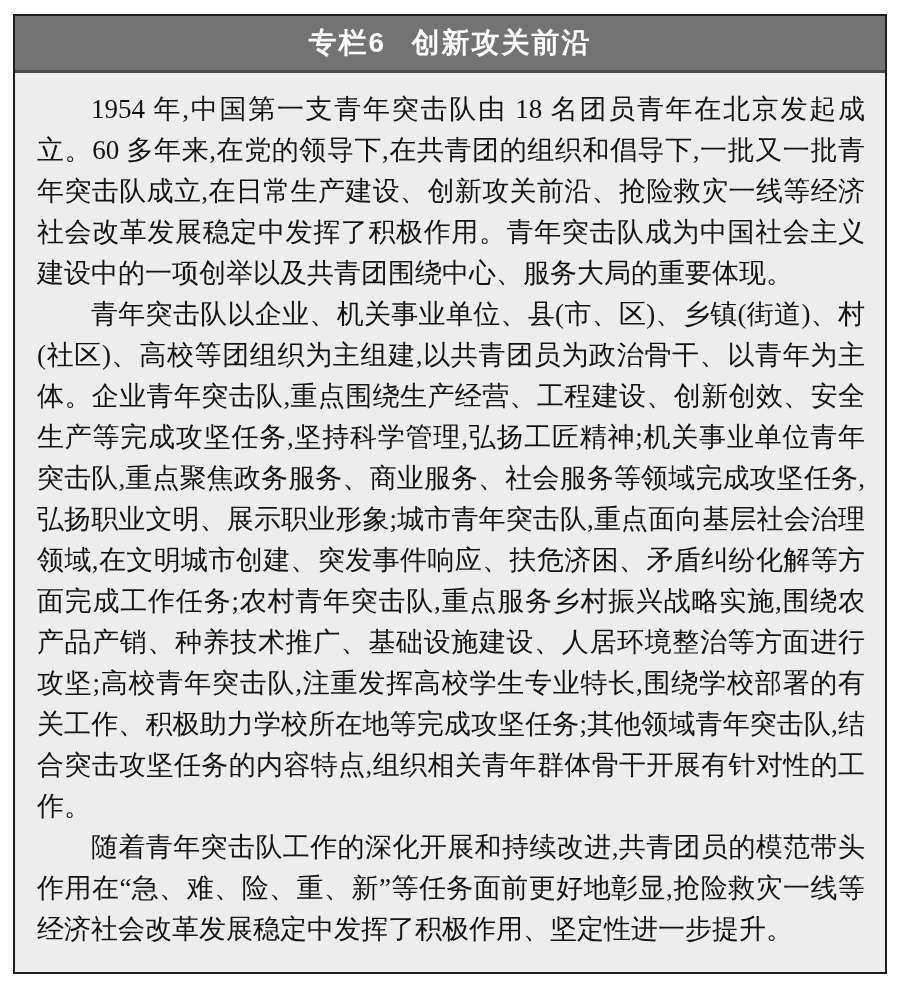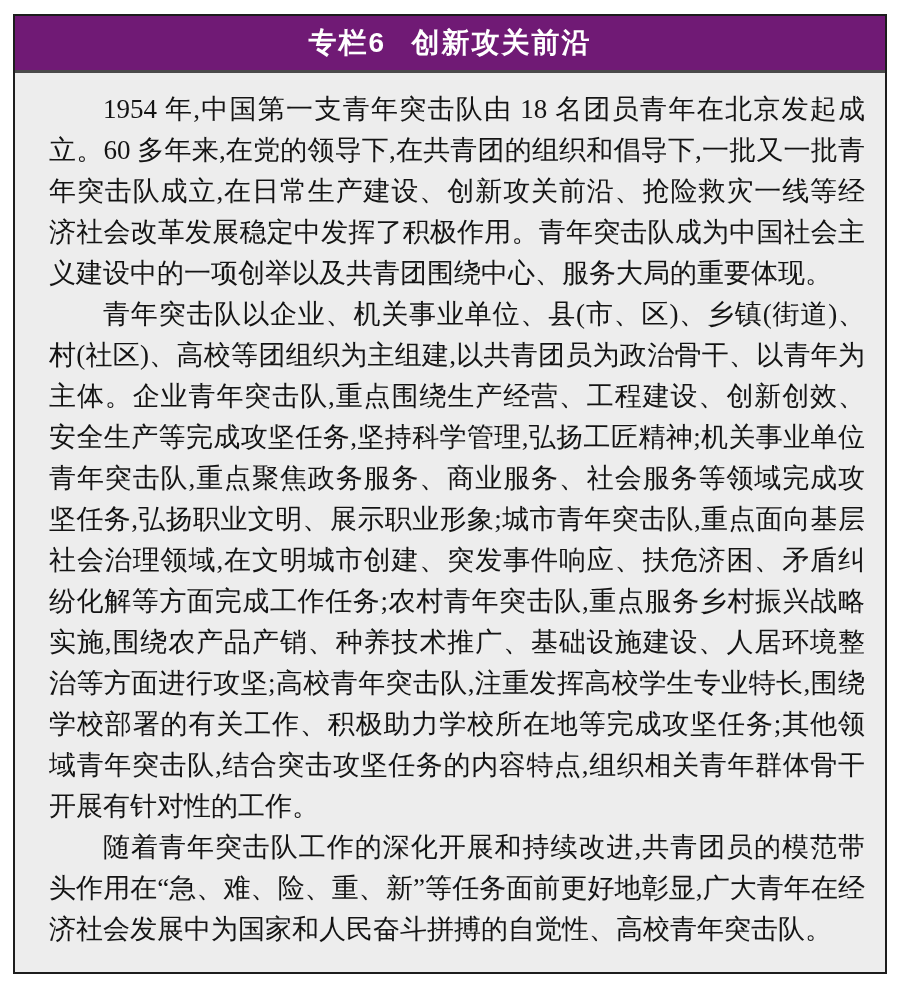--- a/index.html
+++ b/index.html
@@ -12,38 +12,38 @@
     height: 1004px;
     overflow: hidden;
   }
   .panel {
     margin: 14px 13px 13px 13px;
     border: 2px solid #1d1d1d;
     box-sizing: border-box;
     background: #ededed;
   }
   .panel-header {
-    background: #701a75;
+    background: #737373;
     border-bottom: 3px solid #4a4a4a;
     height: 54px;
     display: flex;
     align-items: center;
     justify-content: center;
     color: #ffffff;
     font-family: "Liberation Sans", "DejaVu Sans", sans-serif;
     font-weight: bold;
     font-size: 28px;
     letter-spacing: 2px;
   }
   .panel-title {
     margin-left: 0.9em;
   }
   .panel-body {
     background: #ededed;
-    padding: 16px 20px 22px 34px;
+    padding: 16px 20px 22px 22px;
     font-family: "Liberation Serif", "DejaVu Serif", serif;
     font-size: 27px;
     line-height: 41px;
     color: #141414;
     text-align: justify;
     text-justify: inter-ideograph;
   }
   .para {
     margin: 0;
     text-indent: 2em;
@@ -55,16 +55,16 @@
 
 <div class="page">
   <div class="panel">
     <div class="panel-header">
       <span class="panel-label">专栏6</span>
       <span class="panel-title">创新攻关前沿</span>
     </div>
     <div class="panel-body">
       <p class="para">1954 年,中国第一支青年突击队由 18 名团员青年在北京发起成立。60 多年来,在党的领导下,在共青团的组织和倡导下,一批又一批青年突击队成立,在日常生产建设、创新攻关前沿、抢险救灾一线等经济社会改革发展稳定中发挥了积极作用。青年突击队成为中国社会主义建设中的一项创举以及共青团围绕中心、服务大局的重要体现。</p>
       <p class="para">青年突击队以企业、机关事业单位、县(市、区)、乡镇(街道)、村(社区)、高校等团组织为主组建,以共青团员为政治骨干、以青年为主体。企业青年突击队,重点围绕生产经营、工程建设、创新创效、安全生产等完成攻坚任务,坚持科学管理,弘扬工匠精神;机关事业单位青年突击队,重点聚焦政务服务、商业服务、社会服务等领域完成攻坚任务,弘扬职业文明、展示职业形象;城市青年突击队,重点面向基层社会治理领域,在文明城市创建、突发事件响应、扶危济困、矛盾纠纷化解等方面完成工作任务;农村青年突击队,重点服务乡村振兴战略实施,围绕农产品产销、种养技术推广、基础设施建设、人居环境整治等方面进行攻坚;高校青年突击队,注重发挥高校学生专业特长,围绕学校部署的有关工作、积极助力学校所在地等完成攻坚任务;其他领域青年突击队,结合突击攻坚任务的内容特点,组织相关青年群体骨干开展有针对性的工作。</p>
-      <p class="para">随着青年突击队工作的深化开展和持续改进,共青团员的模范带头作用在“急、难、险、重、新”等任务面前更好地彰显,广大青年在经济社会发展中为国家和人民奋斗拼搏的自觉性、高校青年突击队。</p>
+      <p class="para">随着青年突击队工作的深化开展和持续改进,共青团员的模范带头作用在“急、难、险、重、新”等任务面前更好地彰显,抢险救灾一线等经济社会改革发展稳定中发挥了积极作用、坚定性进一步提升。</p>
     </div>
   </div>
 </div>
 
 </body></html>

